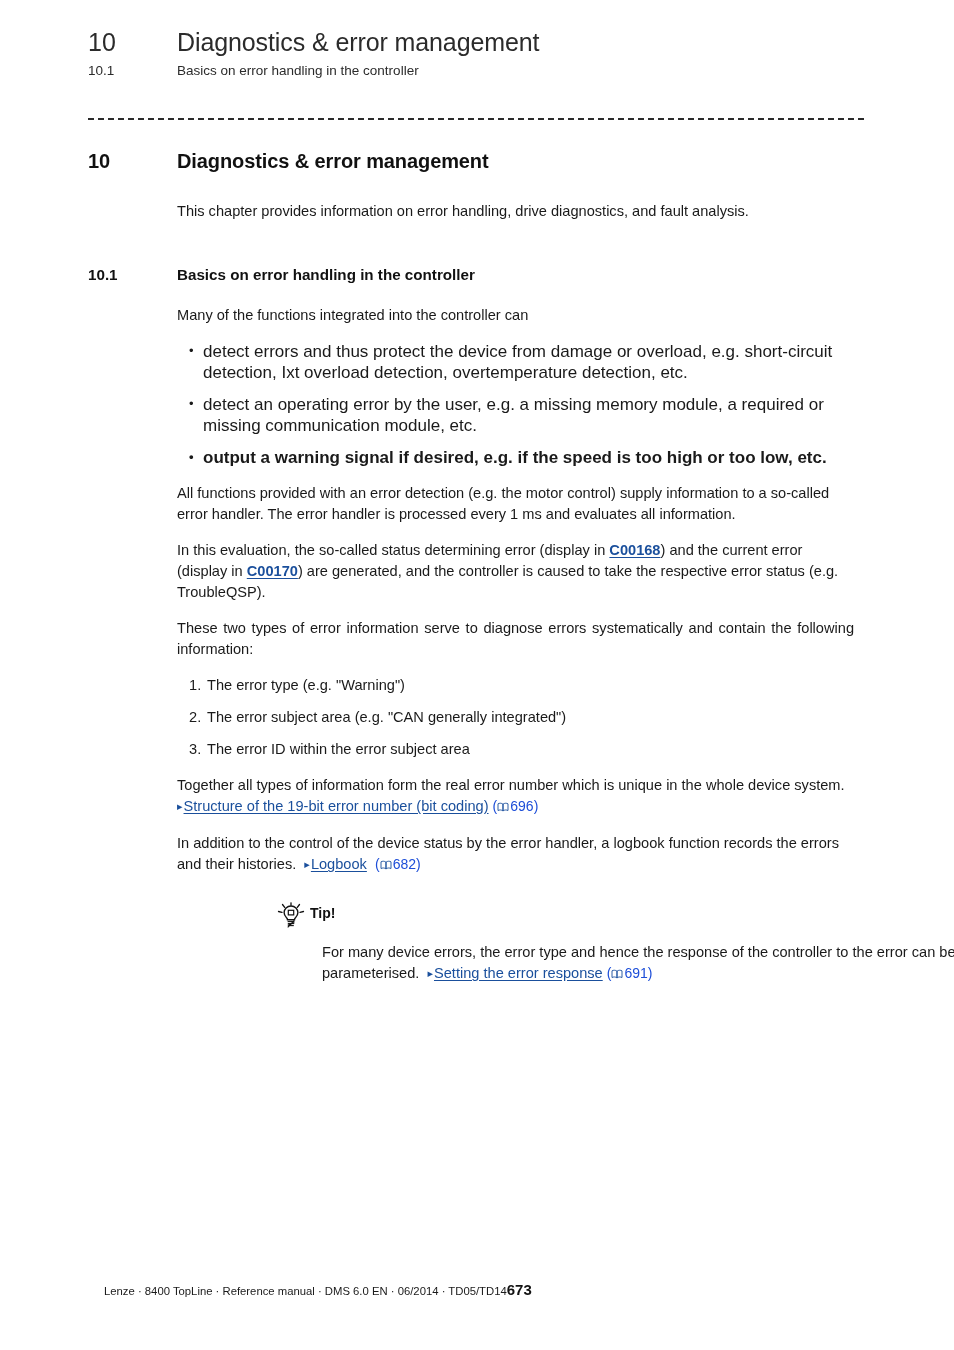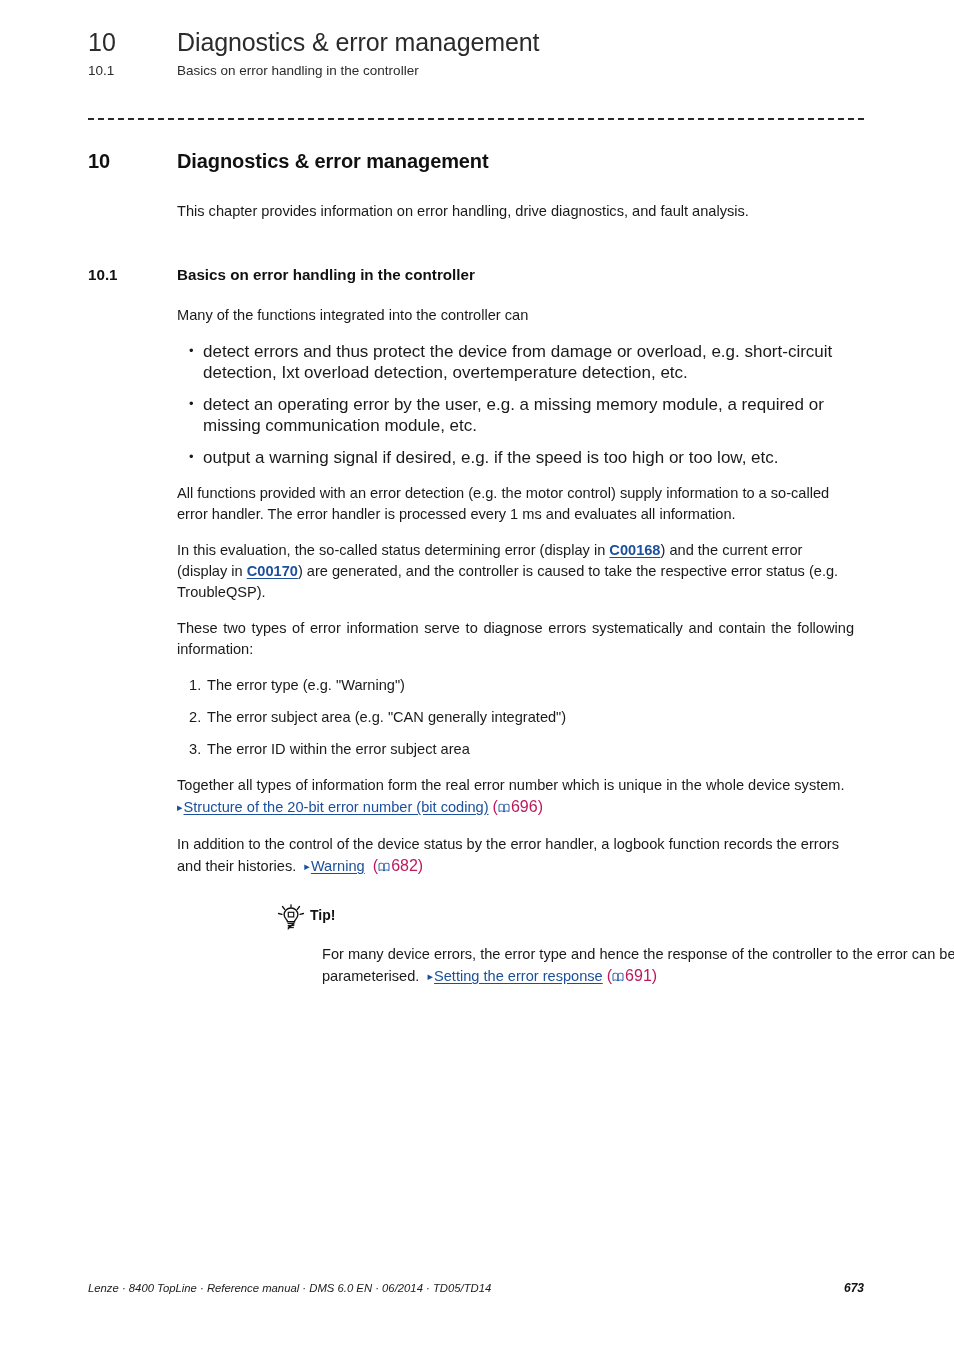--- a/index.html
+++ b/index.html
@@ -138,21 +138,21 @@
     margin: 13px 0 15px 0;
     padding: 0;
   }
   ul.bullets > li {
     position: relative;
     padding-left: 26px;
     margin-bottom: 11px;
     font-size: 17px;
     line-height: 21px;
   }
-  ul.bullets > li:last-child { margin-bottom: 8px; }
+  ul.bullets > li:last-child { margin-bottom: 8px; font-weight: bold; }
   ul.bullets > li::before {
     content: "\2022";
     position: absolute;
     left: 12px;
     top: -1px;
     font-size: 13px;
     color: #1a1a1a;
   }
 
   ol.numbers {
@@ -192,22 +192,22 @@
     font-weight: bold;
   }
   .arrow {
     color: #1a4f9c;
     font-size: 11px;
     display: inline-block;
     transform: translateY(-1px);
     padding-right: 1px;
   }
   .pageref {
-    color: #be185d;
-    font-size: 16px;
+    color: #1d4ed8;
+    font-size: 14px;
     white-space: nowrap;
   }
   .bookicon {
     display: inline-block;
     width: 12px;
     height: 10px;
     vertical-align: -1px;
     margin-right: 1px;
   }
 
@@ -240,34 +240,32 @@
   }
   .tip-body p {
     margin: 0;
     font-size: 14.6px;
     line-height: 21px;
   }
 
   
   .footer {
     position: absolute;
-    left: 88px;
+    left: 104px;
     top: 1281px;
     width: 776px;
     display: flex;
     align-items: baseline;
-    justify-content: space-between;
-    font-style: italic;
   }
   .footer .f-left {
     font-size: 11.3px;
     color: #1a1a1a;
   }
   .footer .f-right {
-    font-size: 12px;
+    font-size: 15px;
     font-weight: bold;
     color: #111;
   }
 </style>
 </head>
 <body>
 
 <div class="page">
 
   <div class="runhead">
@@ -315,26 +313,26 @@
       <p class="para"><span>In this evaluation, the so-called status determining error (display in </span><span class="cref">C00168</span><span>) and the current error (display in </span><span class="cref">C00170</span><span>) are generated, and the controller is caused to take the respective error status (e.g. TroubleQSP).</span></p>
 
       <p class="para justify">These two types of error information serve to diagnose errors systematically and contain the following information:</p>
 
       <ol class="numbers">
         <li>The error type (e.g. "Warning")</li>
         <li>The error subject area (e.g. "CAN generally integrated")</li>
         <li>The error ID within the error subject area</li>
       </ol>
 
-      <p class="para"><span>Together all types of information form the real error number which is unique in the whole device system.</span>&nbsp;<span class="arrow">▸</span><span class="xref">Structure of the 20-bit error number (bit coding)</span>&nbsp;<span class="pageref">(<svg class="bookicon" viewBox="0 0 14 12" aria-hidden="true">
+      <p class="para"><span>Together all types of information form the real error number which is unique in the whole device system.</span>&nbsp;<span class="arrow">▸</span><span class="xref">Structure of the 19-bit error number (bit coding)</span>&nbsp;<span class="pageref">(<svg class="bookicon" viewBox="0 0 14 12" aria-hidden="true">
               <path d="M1 2.2c1.8-1 4-1 5.9.3v8.1C5 9.3 2.8 9.3 1 10.2V2.2z" fill="none" stroke="#1a4f9c" stroke-width="1.1"></path>
               <path d="M13 2.2c-1.8-1-4-1-5.9.3v8.1c1.9-1.3 4.1-1.3 5.9-.4V2.2z" fill="none" stroke="#1a4f9c" stroke-width="1.1"></path>
             </svg><span>696</span>)</span></p>
 
-      <p class="para last"><span>In addition to the control of the device status by the error handler, a logbook function records the errors and their histories.</span>&nbsp;&nbsp;<span class="arrow">▸</span><span class="xref">Warning</span>&nbsp;&nbsp;<span class="pageref">(<svg class="bookicon" viewBox="0 0 14 12" aria-hidden="true">
+      <p class="para last"><span>In addition to the control of the device status by the error handler, a logbook function records the errors and their histories.</span>&nbsp;&nbsp;<span class="arrow">▸</span><span class="xref">Logbook</span>&nbsp;&nbsp;<span class="pageref">(<svg class="bookicon" viewBox="0 0 14 12" aria-hidden="true">
               <path d="M1 2.2c1.8-1 4-1 5.9.3v8.1C5 9.3 2.8 9.3 1 10.2V2.2z" fill="none" stroke="#1a4f9c" stroke-width="1.1"></path>
               <path d="M13 2.2c-1.8-1-4-1-5.9.3v8.1c1.9-1.3 4.1-1.3 5.9-.4V2.2z" fill="none" stroke="#1a4f9c" stroke-width="1.1"></path>
             </svg><span>682</span>)</span></p>
 
       <div class="tip">
         <div class="tip-head">
           <div class="tip-icon">
             <svg width="30" height="30" viewBox="0 0 30 30" aria-hidden="true">
 
               <g stroke="#111" stroke-width="1.3" stroke-linecap="round">

